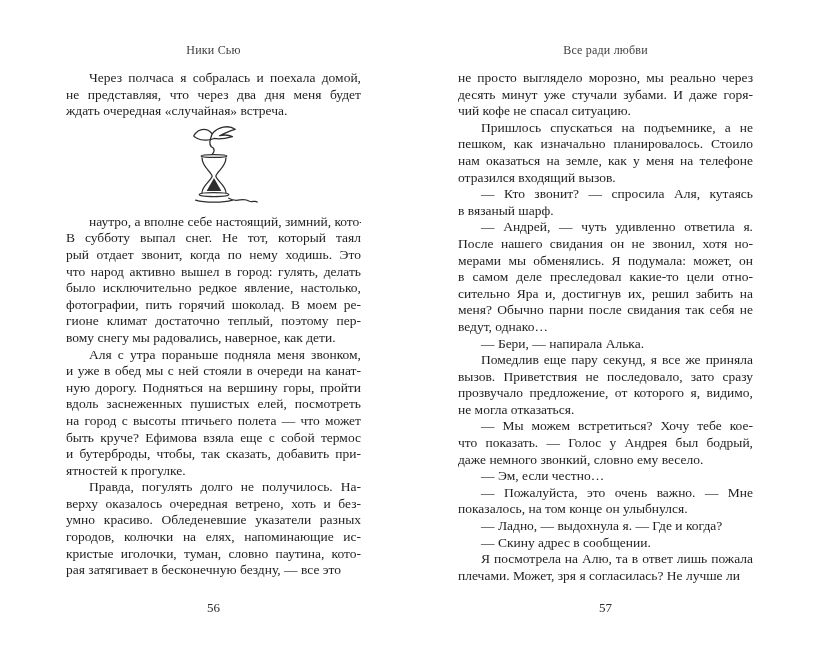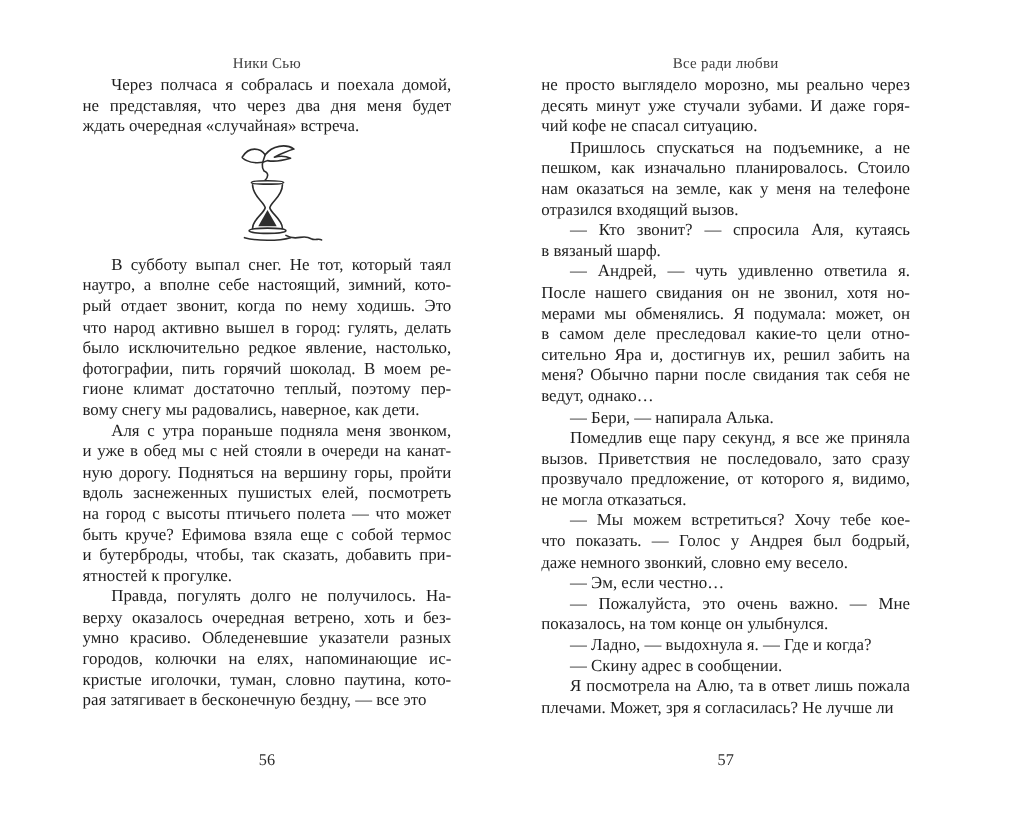--- a/index.html
+++ b/index.html
@@ -11,30 +11,30 @@
     position: relative;
     overflow: hidden;
   }
   .page {
     position: absolute;
     top: 44px;
     width: 295px;
     height: 600px;
   }
   .page-left  { left: 66px; }
-  .page-right { left: 433px; }
+  .page-right { left: 458px; }
   .running-head {
     text-align: center;
     font-size: 12px;
     line-height: 12px;
     color: #404040;
     letter-spacing: 0.2px;
   }
   .page-body {
-    margin-top: 4px;
+    margin-top: 14px;
     font-size: 13.5px;
     line-height: 16.6px;
   }
   .para .line {
     text-align: justify;
     text-align-last: justify;
     white-space: nowrap;
     overflow: hidden;
   }
   .para .line:first-child { text-indent: 23px; }
@@ -76,22 +76,22 @@
     <path d="M36,38 C36,36 64,36 64,38 C64,40 36,40 36,38 Z"></path>
     <path d="M37,40 C37,50 47,55 48,60 C47,65 37,70 37,78"></path>
     <path d="M63,40 C63,50 53,55 52,60 C53,65 63,70 63,78"></path>
     <path d="M42,76 L50,62 L58,76 Z" fill="#2d2d2d" stroke="none"></path>
     <path d="M34,80 C34,77 66,77 66,80 C66,83 34,83 34,80 Z"></path>
     <path d="M30,86 C40,89 60,89 70,86"></path>
     <path d="M66,84 C76,90 80,82 88,87 C92,89 94,86 97,88"></path>
   </svg>
 </div>
         <div class="para">
+          <div class="line">наутро, а вполне себе настоящий, зимний, кото-</div>
           <div class="line">В субботу выпал снег. Не тот, который таял</div>
-          <div class="line">наутро, а вполне себе настоящий, зимний, кото-</div>
           <div class="line">рый отдает звонит, когда по нему ходишь. Это</div>
           <div class="line">что народ активно вышел в город: гулять, делать</div>
           <div class="line">было исключительно редкое явление, настолько,</div>
           <div class="line">фотографии, пить горячий шоколад. В моем ре-</div>
           <div class="line">гионе климат достаточно теплый, поэтому пер-</div>
           <div class="line">вому снегу мы радовались, наверное, как дети.</div>
         </div>
         <div class="para">
           <div class="line">Аля с утра пораньше подняла меня звонком,</div>
           <div class="line">и уже в обед мы с ней стояли в очереди на канат-</div>

